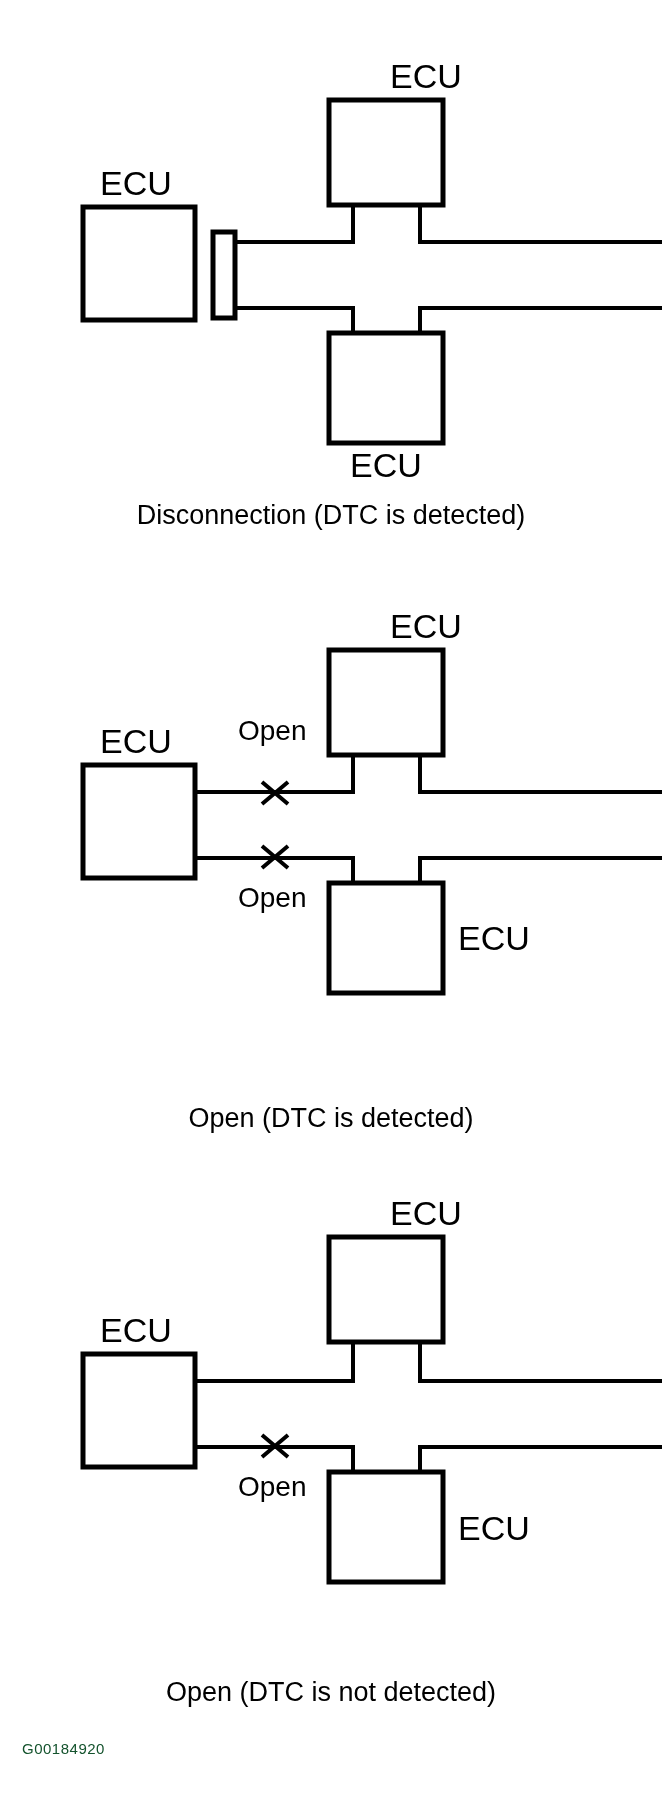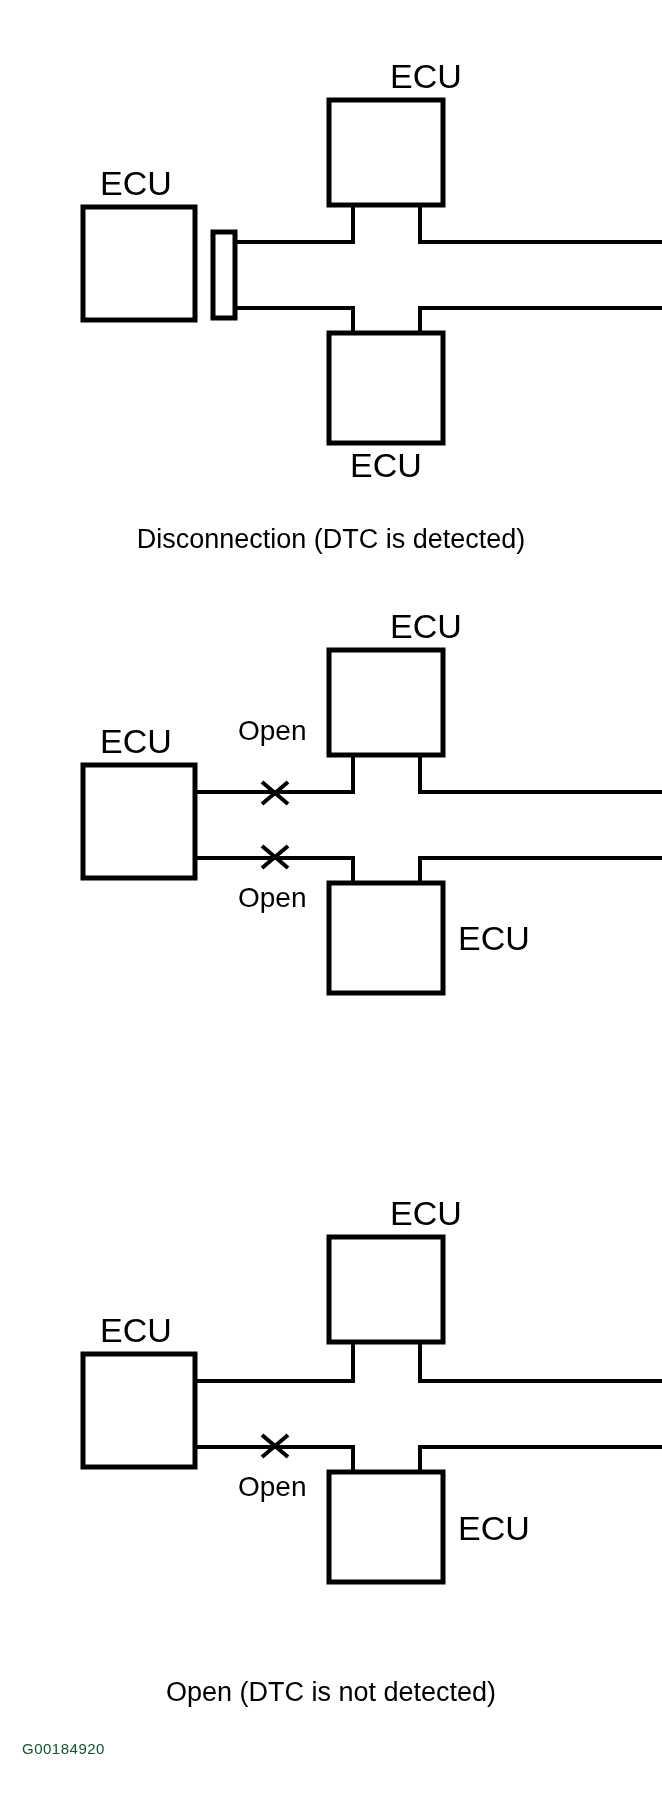--- a/index.html
+++ b/index.html
@@ -47,21 +47,21 @@
 
       <path d="M187 242 L305 242 L305 205" fill="none" stroke="#000" stroke-width="4"></path>
       <path d="M372 205 L372 242 L645 242" fill="none" stroke="#000" stroke-width="4"></path>
       <polygon points="645,235 663,242 645,249" fill="#000"></polygon>
 
       <path d="M187 308 L305 308 L305 333" fill="none" stroke="#000" stroke-width="4"></path>
       <path d="M372 333 L372 308 L645 308" fill="none" stroke="#000" stroke-width="4"></path>
       <polygon points="645,301 663,308 645,315" fill="#000"></polygon>
     </svg>
   </div>
-  <div class="caption" style="top:524px;">Disconnection (DTC is detected)</div>
+  <div class="caption" style="top:500px;">Disconnection (DTC is detected)</div>
 </div>
 
 <div class="panel" style="top:590px;height:580px;">
   <div class="svgwrap">
     <svg width="662" height="530" viewBox="0 0 662 530">
 
       <text class="lbl" x="378" y="48" text-anchor="middle">ECU</text>
       <rect x="281" y="60" width="114" height="105" fill="#fff" stroke="#000" stroke-width="5"></rect>
 
       <text class="lbl" x="88" y="163" text-anchor="middle">ECU</text>
@@ -82,20 +82,21 @@
         <path d="M214 192 L240 214 M240 192 L214 214" stroke="#000" stroke-width="4" fill="none"></path>
       </g>
       <text class="openlbl" x="190" y="150" text-anchor="start">Open</text>
 
       <g>
         <path d="M214 256 L240 278 M240 256 L214 278" stroke="#000" stroke-width="4" fill="none"></path>
       </g>
       <text class="openlbl" x="190" y="317" text-anchor="start">Open</text>
     </svg>
   </div>
+  <div class="caption" style="top:513px;">Open (DTC is detected)</div>
 </div>
 
 <div class="panel" style="top:1170px;height:632px;">
   <div class="svgwrap">
     <svg width="662" height="545" viewBox="0 0 662 545">
 
       <text class="lbl" x="378" y="55" text-anchor="middle">ECU</text>
       <rect x="281" y="67" width="114" height="105" fill="#fff" stroke="#000" stroke-width="5"></rect>
 
       <text class="lbl" x="88" y="172" text-anchor="middle">ECU</text>

